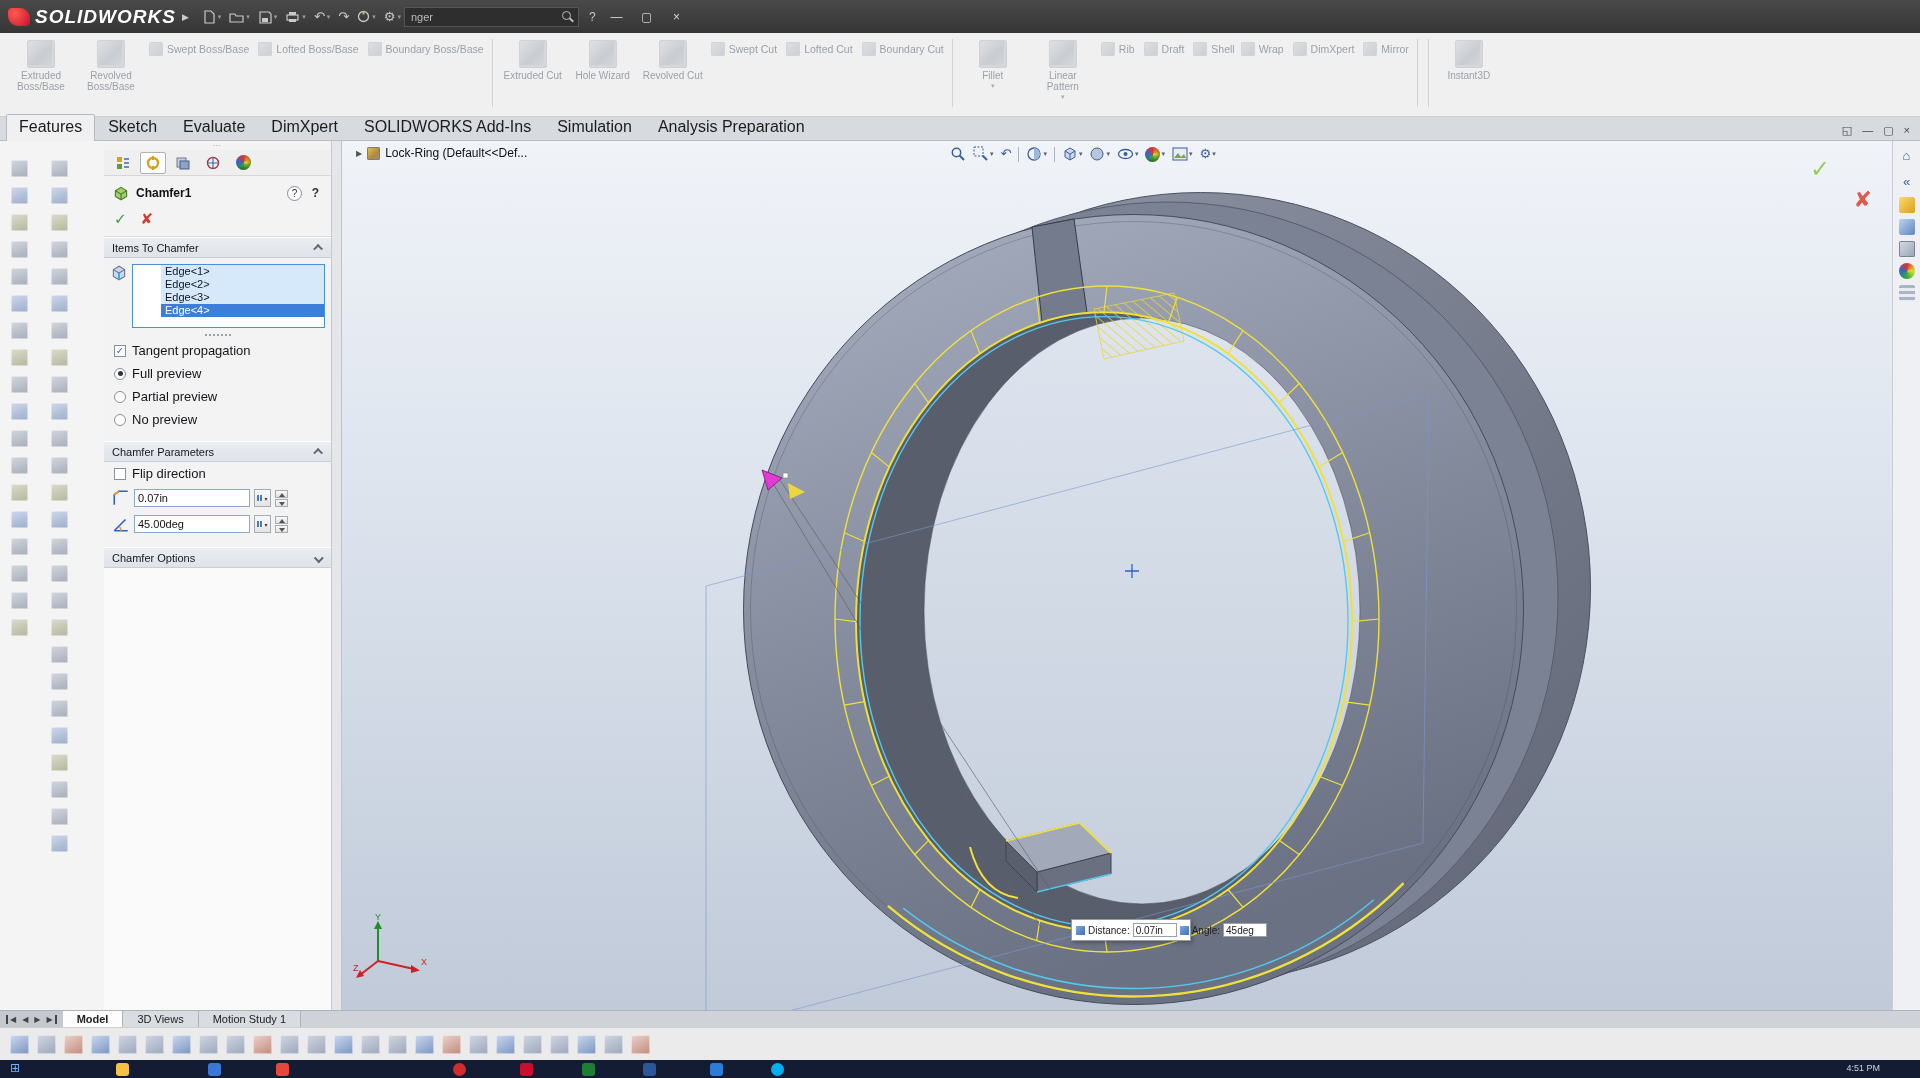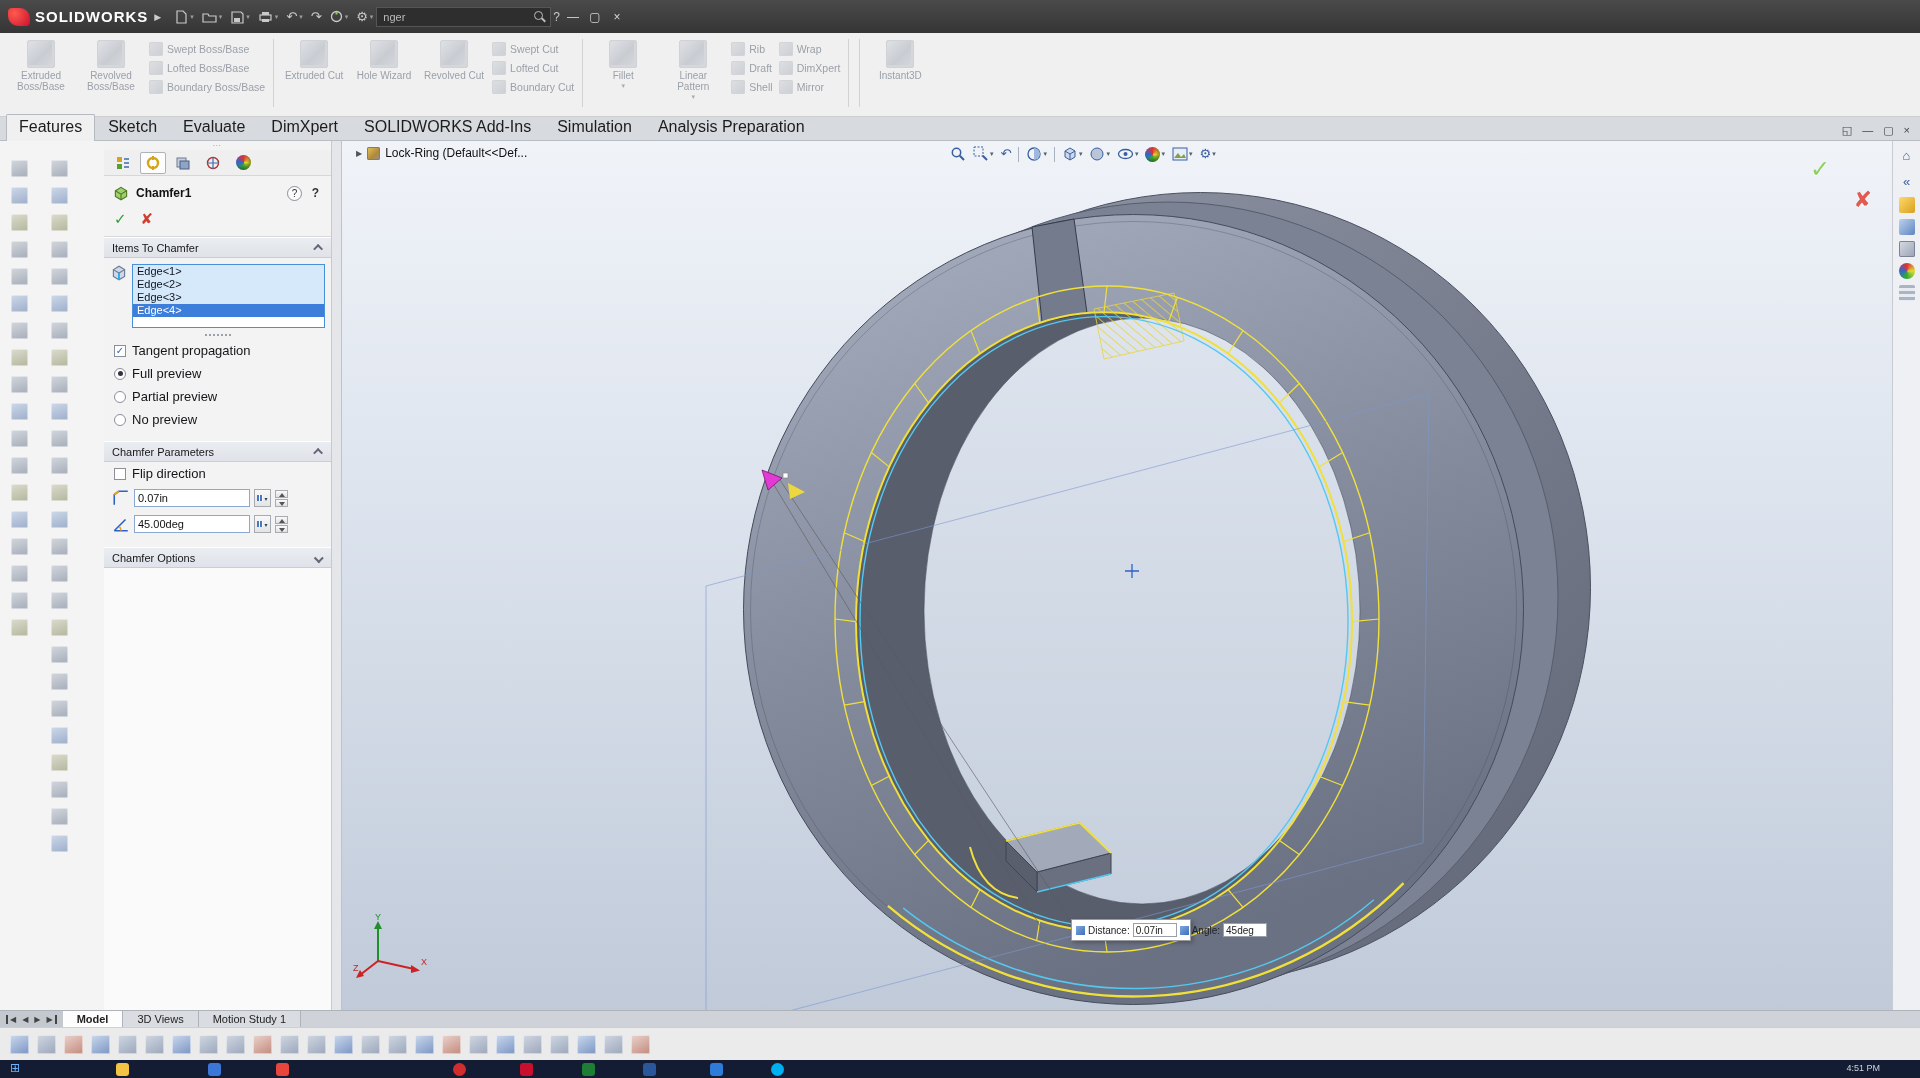--- a/index.html
+++ b/index.html
@@ -5,49 +5,49 @@
   html,body{margin:0;padding:0;background:#888;}
   *{box-sizing:border-box;}
   #app{position:relative;width:1920px;height:1078px;overflow:hidden;
        font-family:"Liberation Sans","DejaVu Sans",sans-serif;font-size:11px;color:#222;
        background:#f0f0f0;user-select:none;}
 
   
   #titlebar{position:absolute;left:0;top:0;width:1920px;height:33px;
     background:linear-gradient(#4a4a4a,#353535);display:flex;align-items:center;padding:0 8px;color:#ddd;}
   .ds-mark{width:22px;height:18px;border-radius:4px 10px 4px 10px;background:radial-gradient(circle at 30% 30%,#ff5a4e,#c8102e);margin-right:5px;}
-  .sw-logo{font-size:15px;font-weight:bold;letter-spacing:1px;color:#fff;}
+  .sw-logo{font-size:19px;font-weight:bold;letter-spacing:1px;color:#fff;font-style:italic;}
   .fly{color:#ccc;font-size:9px;margin:0 10px 0 6px;}
   .qa{display:flex;align-items:center;gap:2px;}
   .qa .qbtn{display:flex;align-items:center;padding:2px 3px;border-radius:2px;}
   .qa svg{display:block;}
   .qa .glyph{font-size:13px;color:#c9c9c9;line-height:13px;}
   .qa .dd{font-size:7px;color:#9a9a9a;margin-left:2px;}
   #tb-title{flex:1;text-align:center;color:#e8e8e8;font-size:12px;}
-  #tb-right{display:flex;align-items:center;}
+  #tb-right{display:flex;align-items:center;gap:8px;}
   #search-box{display:flex;align-items:center;background:#2e2e2e;border:1px solid #555;height:20px;width:175px;padding:0 4px;}
   #search-box input{flex:1;background:transparent;border:none;outline:none;color:#bbb;font-size:11px;font-family:inherit;}
   .mag{position:relative;width:13px;height:13px;}
   .mag::before{content:"";position:absolute;left:1px;top:1px;width:7px;height:7px;border:1.5px solid #bbb;border-radius:50%;}
   .mag::after{content:"";position:absolute;left:8px;top:9px;width:5px;height:2px;background:#bbb;transform:rotate(45deg);}
   .tb-glyph{color:#c9c9c9;font-size:12px;padding:0 2px;}
   .winbtn{color:#d5d5d5;font-size:12px;width:22px;text-align:center;line-height:20px;}
 
   
   #ribbon{position:absolute;left:0;top:33px;width:1920px;height:84px;background:#f0f0f0;border-bottom:1px solid #cfcfcf;
      display:flex;align-items:flex-start;padding:4px 4px 0 6px;}
   .rgroup{display:flex;align-items:flex-start;height:76px;}
   .rsep{width:1px;height:68px;background:#d2d2d2;margin:2px 5px 0 5px;}
   .rbtn{display:flex;flex-direction:column;align-items:center;justify-content:flex-start;padding:3px 4px;border-radius:2px;}
   .rbtn .ric{width:28px;height:28px;border-radius:3px;margin-bottom:2px;opacity:.55;
      background:linear-gradient(135deg,#cdd1d8 10%,#aab0ba 55%,#c4c8cf 100%);
      box-shadow:inset 0 0 0 1px #b6bac2, inset -4px -4px 0 -1px #bfc4cb;}
   .rbtn .rlb{width:62px;text-align:center;font-size:10px;line-height:11px;color:#9ba1a9;}
   .rbtn .dd{font-size:7px;color:#a8adb4;margin-top:1px;}
-  .rstack{display:flex;flex-direction:column;justify-content:flex-start;gap:3px;padding-top:4px;}
+  .rstack{display:flex;justify-content:flex-start;gap:3px;padding-top:4px;}
   .srow{display:flex;align-items:center;gap:4px;padding:1px 3px;}
   .srow .ric{width:14px;height:14px;border-radius:2px;opacity:.5;margin:0;
      background:linear-gradient(135deg,#cdd1d8,#a7adb7);box-shadow:inset 0 0 0 1px #b6bac2;}
   .srow .rlb{font-size:10.5px;color:#9ba1a9;white-space:nowrap;width:auto;text-align:left;}
 
   
   #tabrow{position:absolute;left:0;top:117px;width:1920px;height:24px;background:#d7dadf;border-bottom:1px solid #b9bdc4;
      display:flex;align-items:flex-end;padding:0 0 0 6px;}
   .cmtab{padding:3px 12px 4px 12px;font-size:16px;color:#1c1c1c;border:1px solid transparent;border-bottom:none;}
   .cmtab.active{background:#f0f0f0;border-color:#b5b9c0;border-radius:2px 2px 0 0;margin-bottom:-1px;padding-bottom:5px;}
@@ -78,21 +78,21 @@
   .okg{font-size:15px;font-weight:bold;}
   .okg.yes{color:#2e9e3a;}
   .okg.no{color:#d23b2f;}
   .pm-sec{height:21px;display:flex;align-items:center;background:linear-gradient(#eaedf1,#dfe3e9);
      border-top:1px solid #fff;border-bottom:1px solid #c9cdd4;padding:0 8px;font-size:11px;color:#15151a;}
   .pm-sec .chev{margin-left:auto;width:7px;height:7px;border-left:2px solid #667;border-top:2px solid #667;}
   .chev.up{transform:rotate(45deg) translateY(2px);}
   .chev.down{transform:rotate(225deg) translateY(-1px);}
   #items-body{display:flex;padding:6px 6px 2px 6px;gap:4px;}
   #listbox{flex:1;height:64px;background:#fff;border:1px solid #4a90d9;overflow:hidden;}
-  .lb-row{height:13px;line-height:13px;padding:0 4px;font-size:11px;color:#10141c;}
+  .lb-row{height:13px;line-height:13px;padding:0 4px;font-size:11px;color:#10141c;margin-left:28px;}
   .lb-row.on{background:#d6e9fb;}
   .lb-row.sel{background:#3d7edb;color:#fff;}
   #lb-dots{height:9px;display:flex;justify-content:center;align-items:center;}
   #lb-dots i{width:26px;border-top:2px dotted #9aa0a8;}
   .cbrow,.rdrow{display:flex;align-items:center;gap:6px;padding:4px 10px;}
   .cb{width:12px;height:12px;border:1px solid #8a8f98;background:#fff;display:flex;align-items:center;justify-content:center;font-size:10px;font-weight:bold;color:#2f62c8;line-height:10px;}
   .rd{width:12px;height:12px;border:1px solid #8a8f98;border-radius:50%;background:#fff;position:relative;}
   .rd.sel::after{content:"";position:absolute;left:2.5px;top:2.5px;width:5px;height:5px;border-radius:50%;background:#30343c;}
   .lbl{font-size:13px;color:#15151a;}
   .fieldrow{display:flex;align-items:center;gap:4px;padding:4px 8px;}

